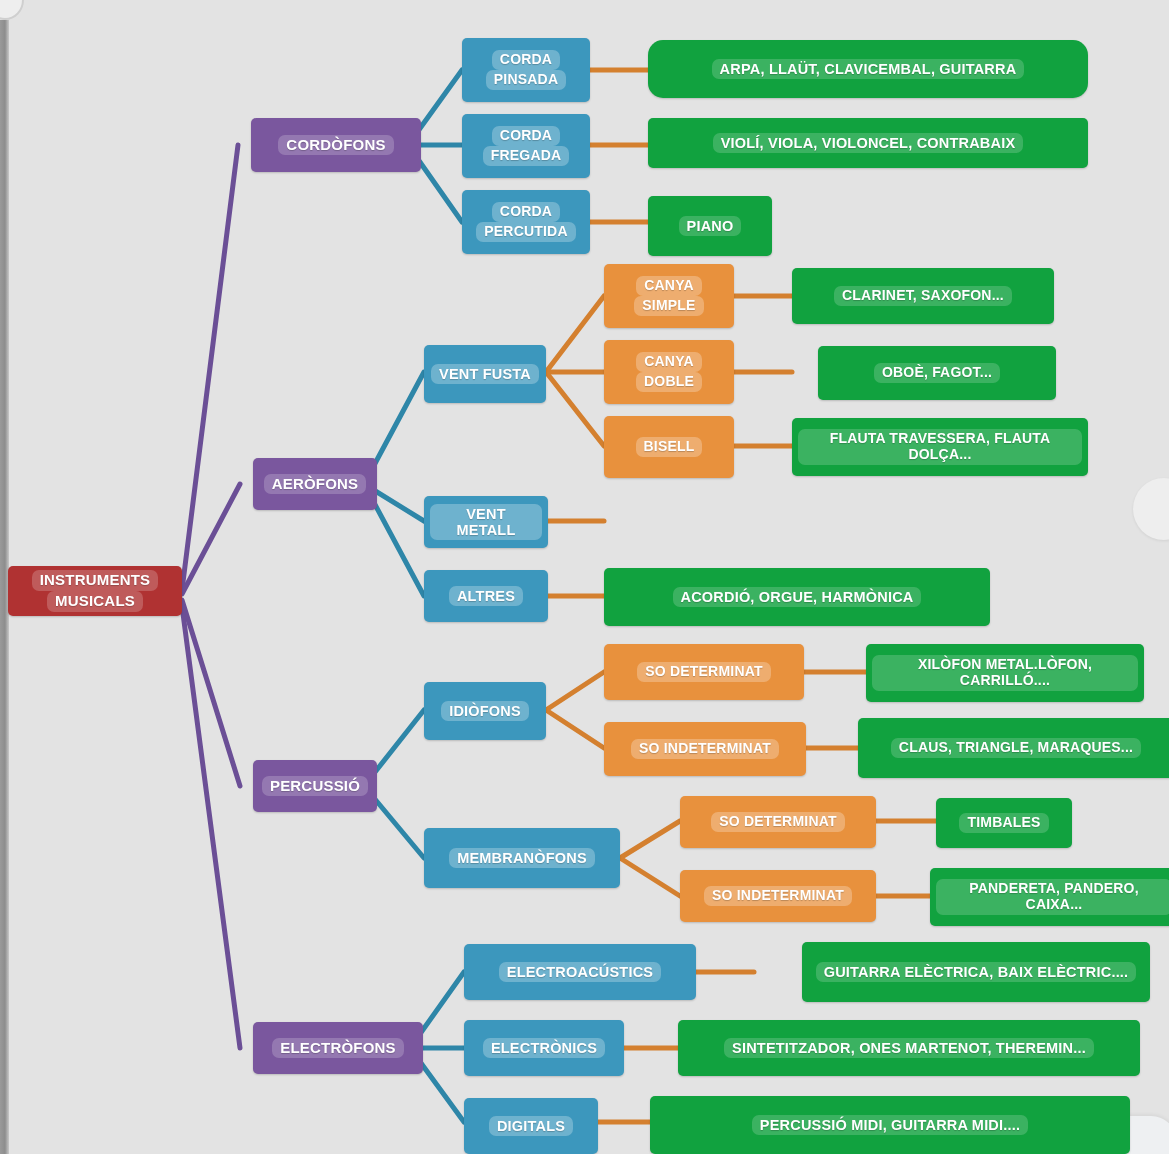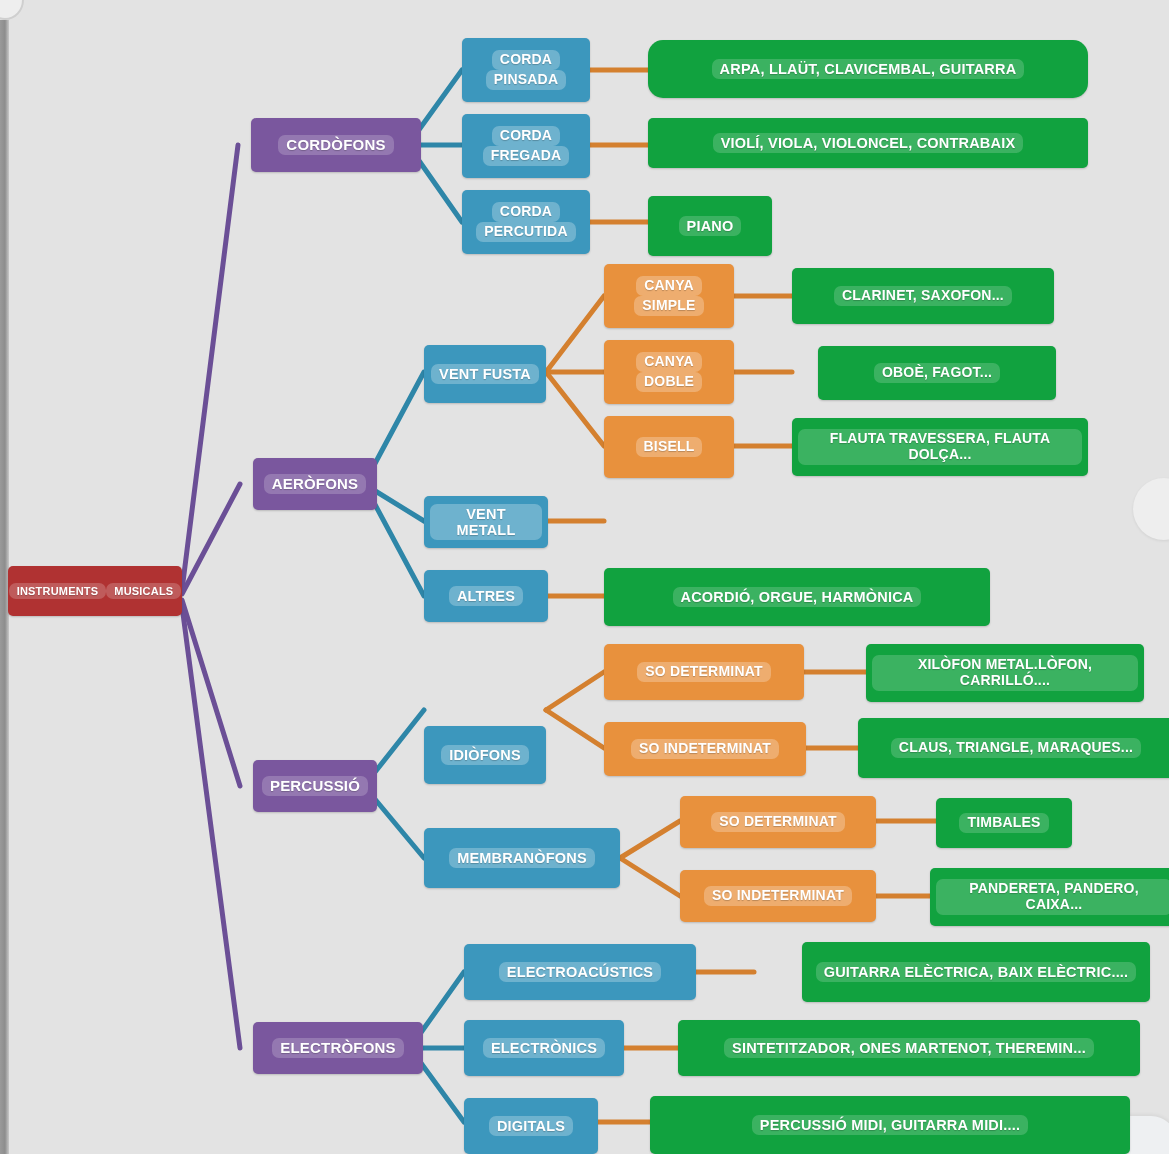--- a/index.html
+++ b/index.html
@@ -147,21 +147,21 @@
       <path d="M804,672 L866,672"></path>
       <path d="M806,748 L858,748"></path>
       <path d="M876,821 L936,821"></path>
       <path d="M876,896 L930,896"></path>
       <path d="M696,972 L754,972"></path>
       <path d="M624,1048 L678,1048"></path>
       <path d="M598,1122 L650,1122"></path>
     </g>
   </svg>
 
-  <div class="node root" style="left:8px; top:566px; width:174px; height:50px; font-size:11px; flex-direction:row;">
+  <div class="node root" style="left:8px; top:566px; width:174px; height:50px; font-size:15px; flex-direction:column;">
     <span>INSTRUMENTS</span>
     <span>MUSICALS</span>
   </div>
 
   <div class="node lvl1" style="left:238px; top:118px; width:170px; height:54px; font-size:15px;">
     <span>CORDÒFONS</span>
   </div>
   <div class="node lvl1" style="left:240px; top:458px; width:124px; height:52px; font-size:15px;">
     <span>AERÒFONS</span>
   </div>
@@ -224,21 +224,21 @@
     <span>OBOÈ, FAGOT...</span>
   </div>
   <div class="node leaf" style="left:792px; top:418px; width:296px; height:58px; font-size:14px;">
     <span>FLAUTA TRAVESSERA, FLAUTA DOLÇA...</span>
   </div>
 
   <div class="node leaf" style="left:604px; top:568px; width:386px; height:58px; font-size:14.5px;">
     <span>ACORDIÓ, ORGUE, HARMÒNICA</span>
   </div>
 
-  <div class="node lvl2" style="left:424px; top:682px; width:122px; height:58px; font-size:14.5px;margin-top:44px;">
+  <div class="node lvl2" style="left:424px; top:682px; width:122px; height:58px; font-size:14.5px;">
     <span>IDIÒFONS</span>
   </div>
   <div class="node lvl2" style="left:424px; top:828px; width:196px; height:60px; font-size:14.5px;">
     <span>MEMBRANÒFONS</span>
   </div>
 
   <div class="node lvl3o" style="left:604px; top:644px; width:200px; height:56px; font-size:14px;">
     <span>SO DETERMINAT</span>
   </div>
   <div class="node lvl3o" style="left:604px; top:722px; width:202px; height:54px; font-size:14px;">

